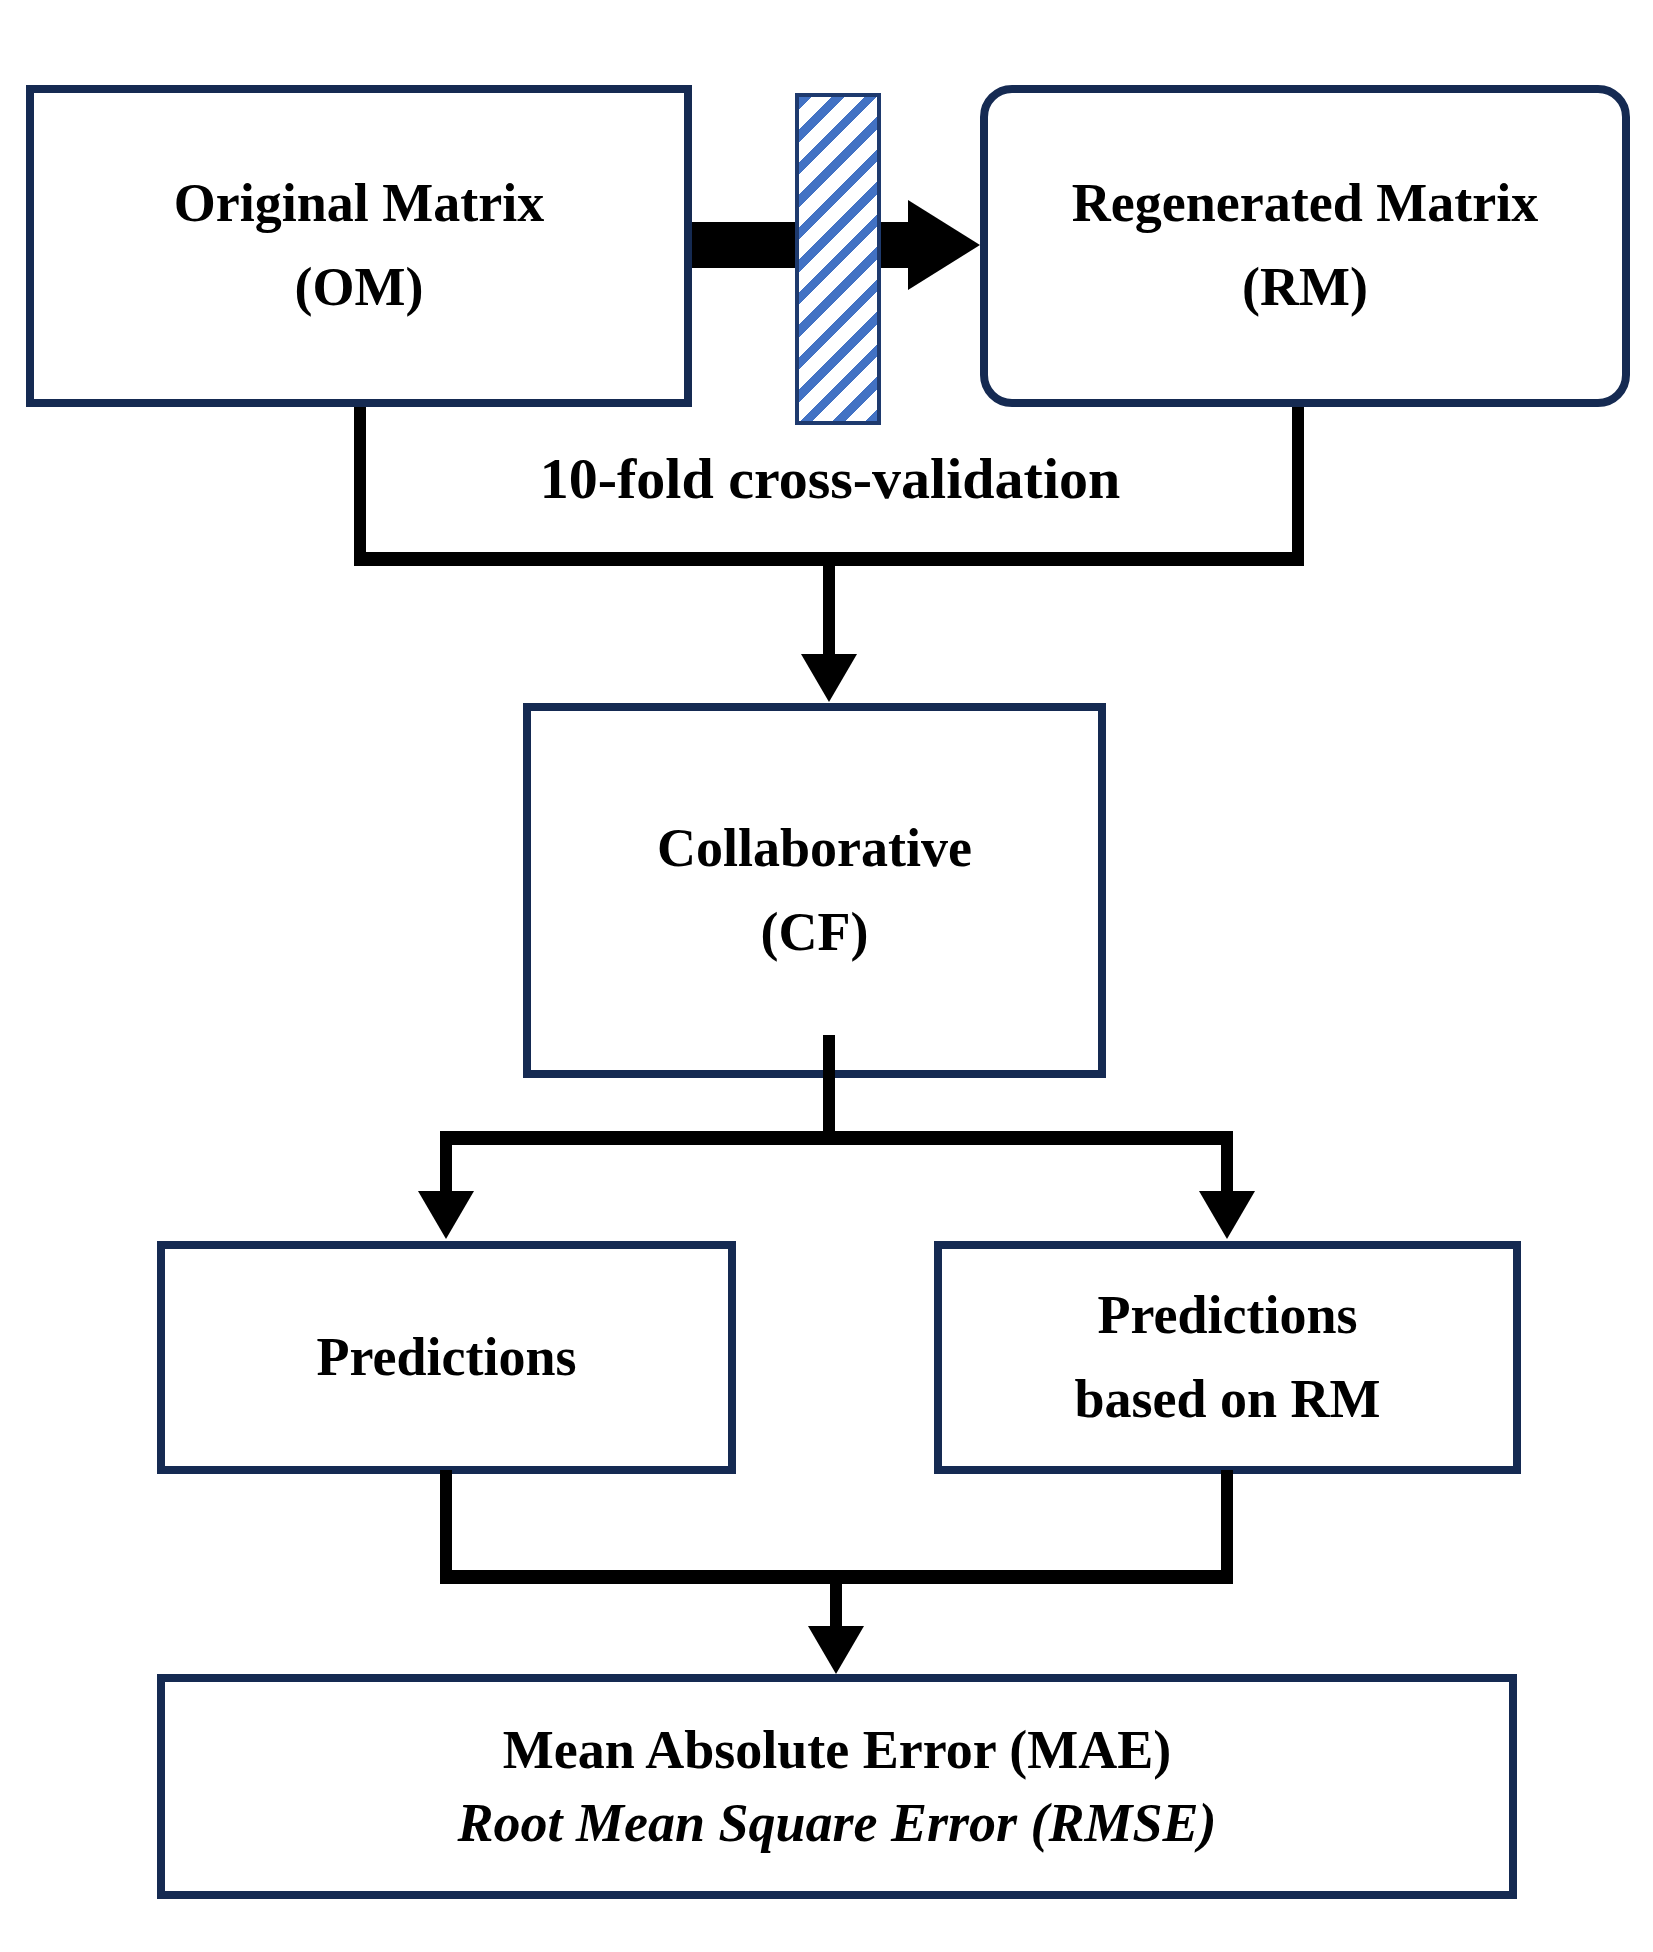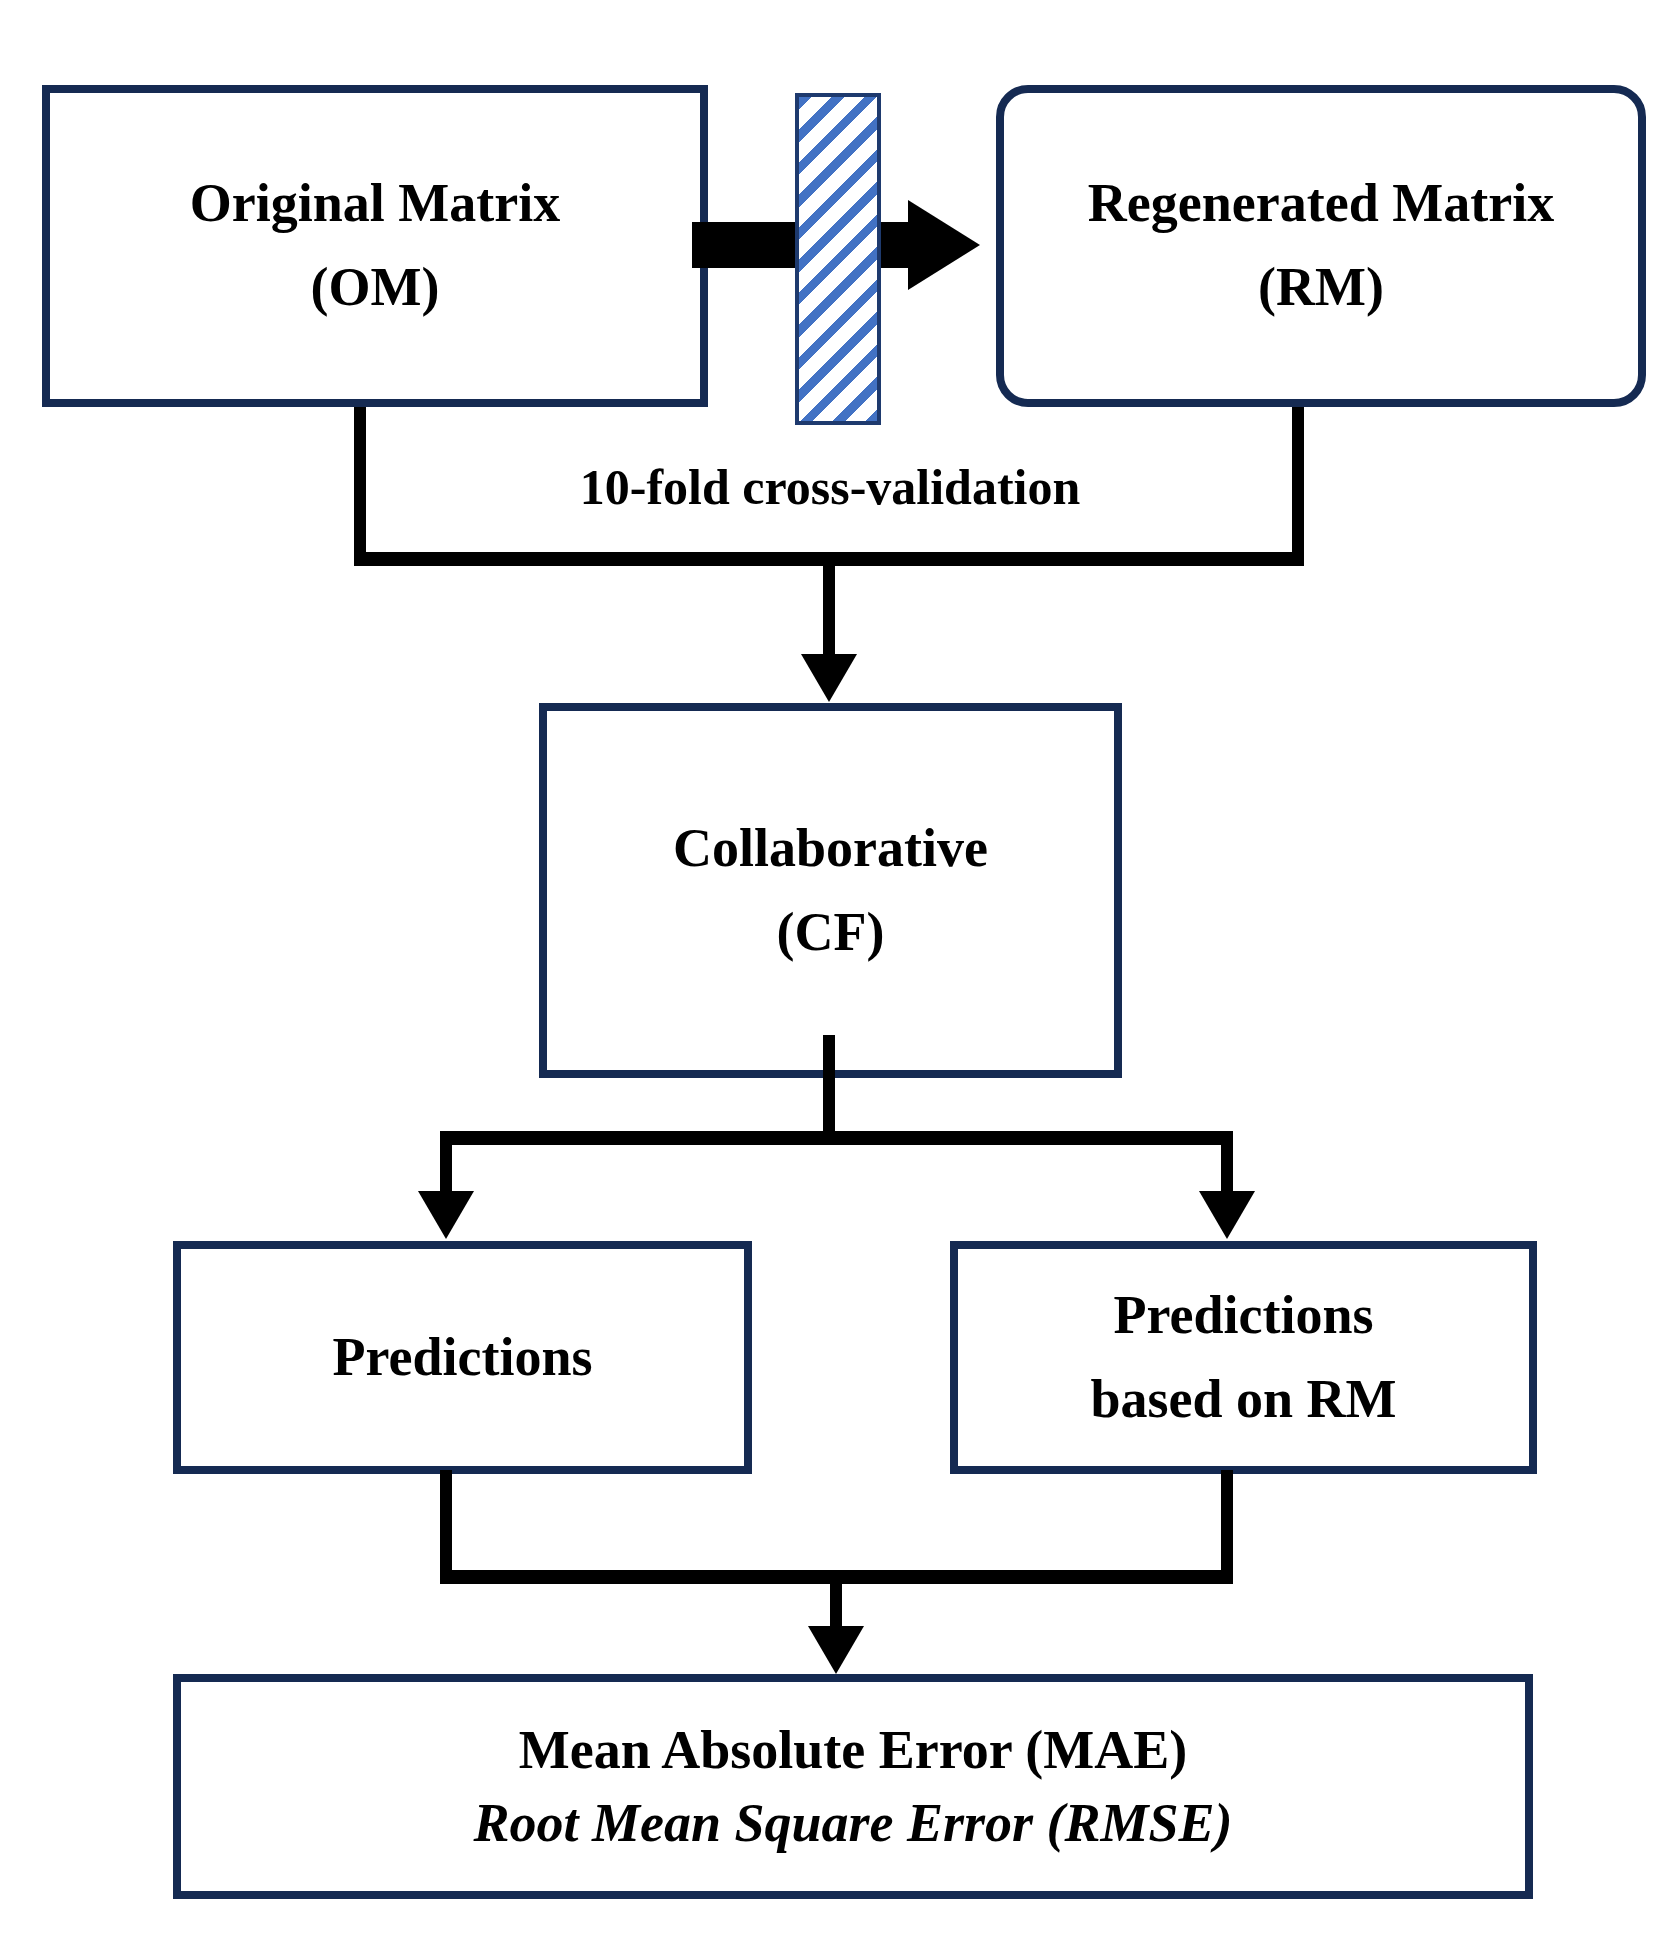--- a/index.html
+++ b/index.html
@@ -21,21 +21,20 @@
   .node{
     position:absolute;
     background:#fff;
     border:8px solid var(--border-navy);
     box-sizing:border-box;
     display:flex;
     flex-direction:column;
     justify-content:center;
     align-items:center;
     z-index:1;
-    margin-left:16px;
   }
   .node .line{
     font-weight:bold;
     font-size:54px;
     line-height:1.55;
     color:var(--text-black);
     text-align:center;
     white-space:nowrap;
   }
   .conn{
@@ -77,24 +76,24 @@
     color:var(--text-black);
     z-index:1;
   }
   .pvt sup{
     font-size:36px;
     font-style:italic;
     vertical-align:28px;
   }
   .floating-label{
     position:absolute;
-    left:350px;top:458px;width:960px;
+    left:350px;top:445px;width:960px;
     text-align:center;
     font-weight:bold;
-    font-size:50px;
+    font-size:58px;
     color:var(--text-black);
     z-index:1;
     white-space:nowrap;
   }
 </style>
 </head>
 <body>
 
 <div class="canvas">
 

